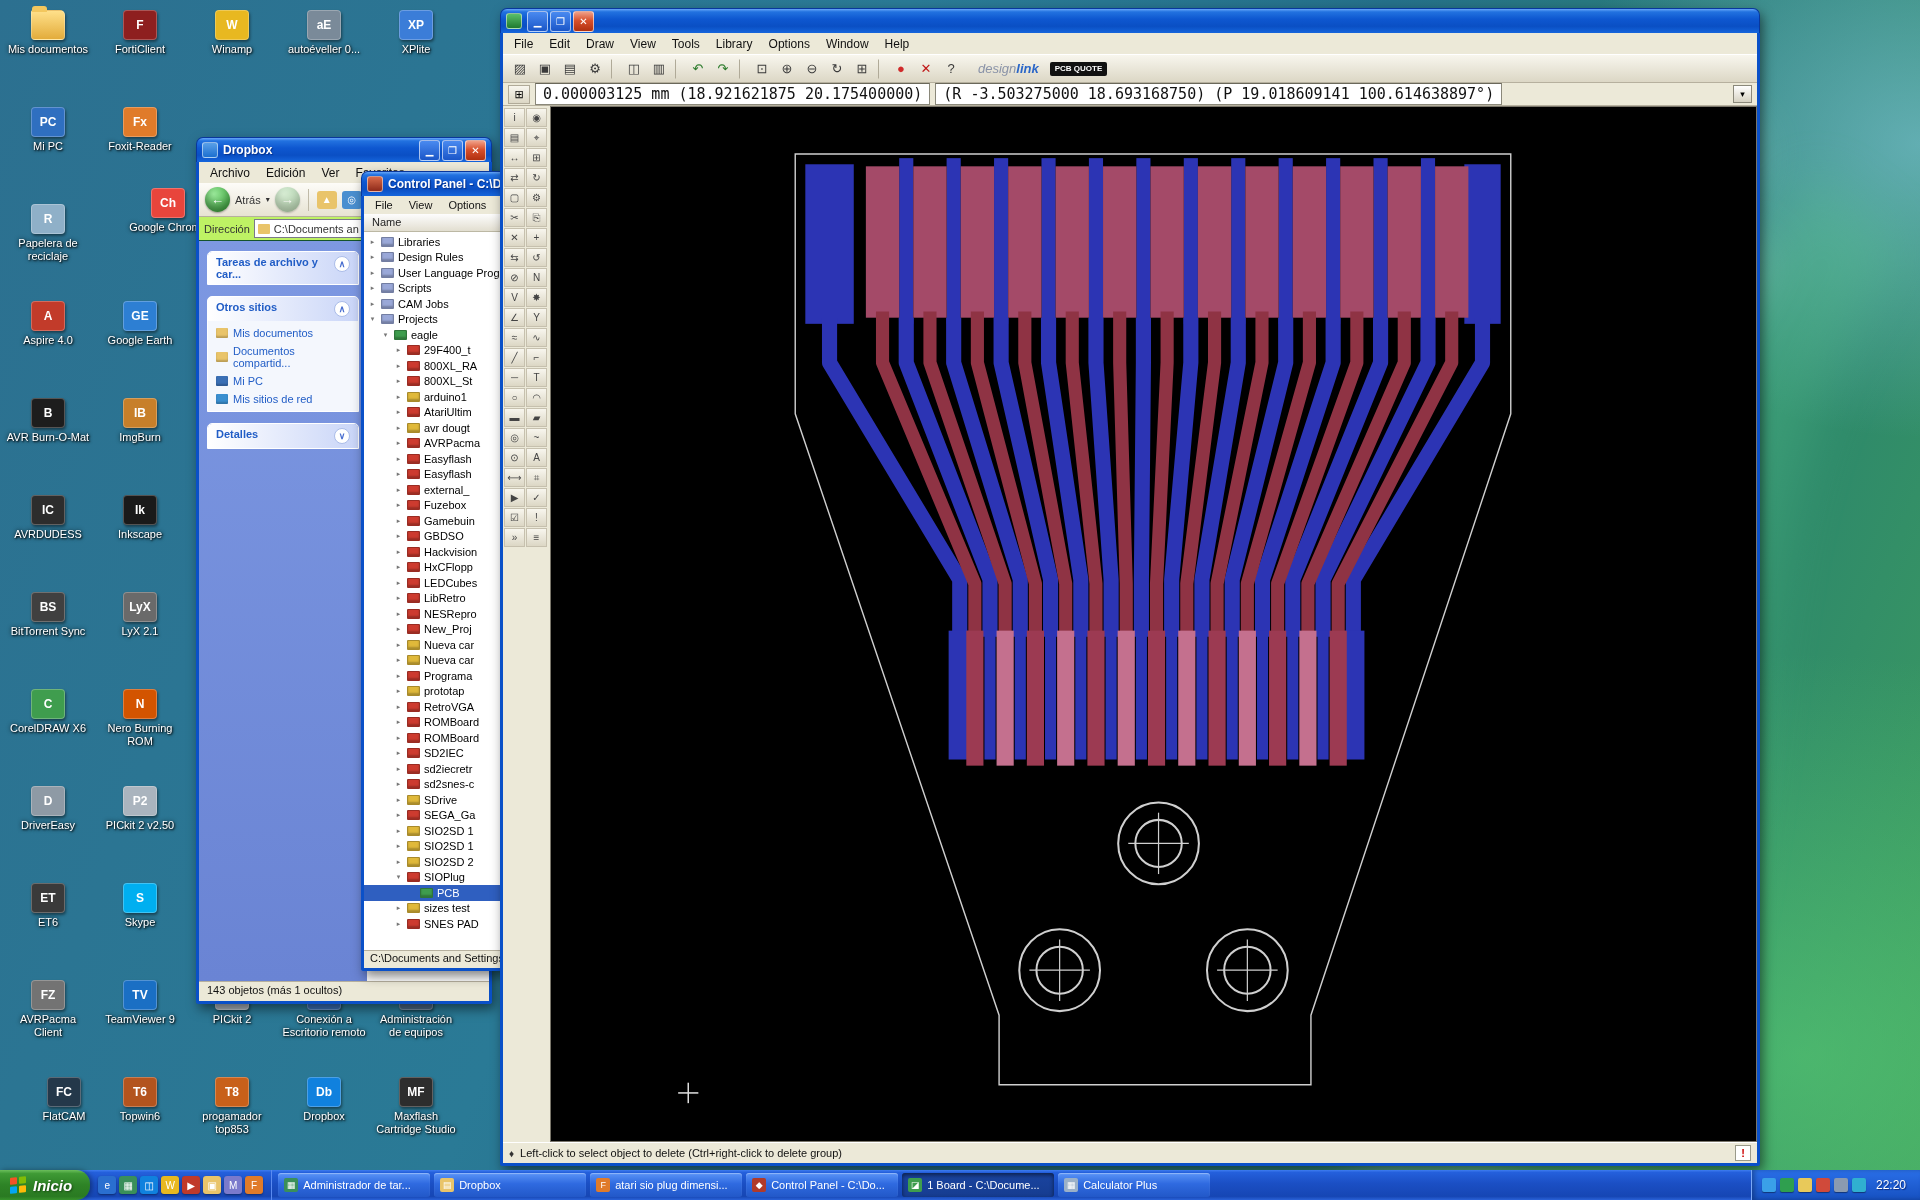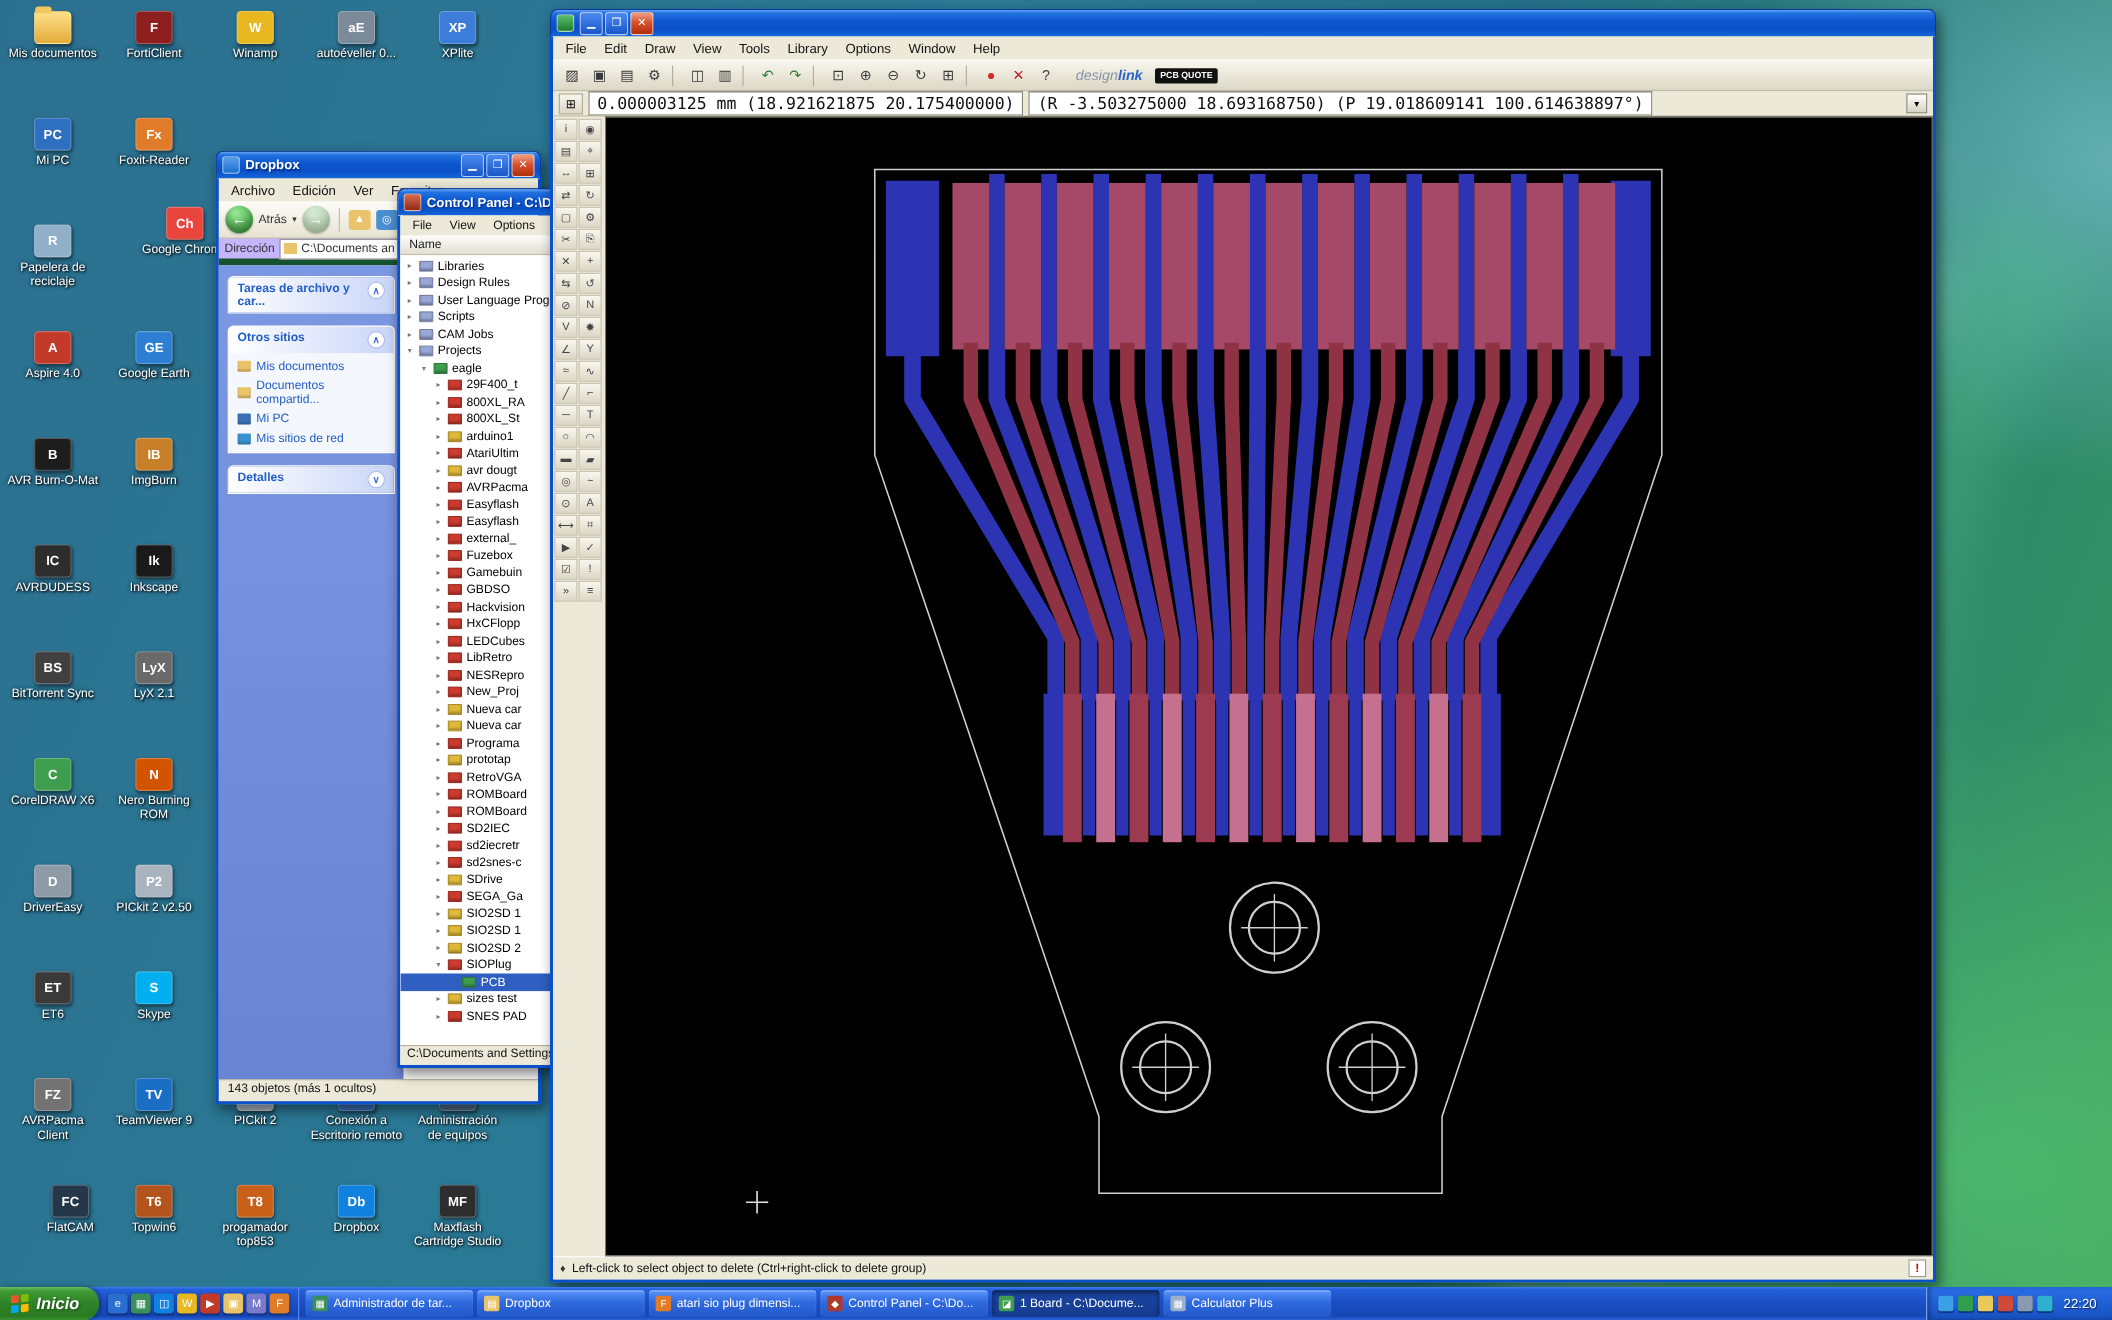--- a/index.html
+++ b/index.html
@@ -75,21 +75,21 @@
 .ie-toolbar{display:flex;align-items:center;gap:5px;padding:3px 6px;background:linear-gradient(#fdfcf8,#e7e3d3);
  border-bottom:1px solid #b6b09e;height:34px;flex:none;}
 .nav-circle{width:25px;height:25px;border-radius:50%;color:#fff;display:flex;align-items:center;justify-content:center;
  font-size:13px;flex:none;box-shadow:inset 0 -7px 8px rgba(0,0,0,.3),0 1px 2px rgba(0,0,0,.35);cursor:pointer;}
 .nav-back{background:radial-gradient(circle at 35% 28%,#9ae89a,#2f9f2f);}
 .nav-fwd{background:radial-gradient(circle at 35% 28%,#c6e8c6,#86bb86);opacity:.65;}
 .nav-label{font-size:11px;color:#333;}
 .nav-dd{font-size:8px;color:#333;}
 .tool-sep{width:1px;height:22px;background:#c0baa8;margin:0 3px;}
 .mini-ico{width:20px;height:18px;border-radius:3px;color:#fff;font-size:10px;display:flex;align-items:center;justify-content:center;cursor:pointer;}
-.addr{display:flex;align-items:center;gap:4px;padding:2px 5px;background:#c4b5fd;border-bottom:6px solid #14532d;height:24px;flex:none;font-size:11px;color:#333;}
+.addr{display:flex;align-items:center;gap:4px;padding:2px 5px;background:#bef264;border-bottom:1px solid #14532d;height:24px;flex:none;font-size:11px;color:#333;}
 .addr-combo{flex:1;background:#fff;border:1px solid #7a7a8a;height:19px;display:flex;align-items:center;gap:4px;padding:0 3px;overflow:hidden;white-space:nowrap;}
 .addr-ico{width:12px;height:10px;background:#e9c46a;border-radius:1px;flex:none;}
 .addr-dd{width:17px;height:17px;background:linear-gradient(#fff,#cfe0f8);border:1px solid #7a9ad0;font-size:8px;text-align:center;line-height:15px;flex:none;cursor:pointer;}
 .ex-body{flex:1;display:flex;min-height:0;background:#fff;}
 .taskpane{width:168px;flex:none;background:linear-gradient(180deg,#7d98e2,#6a84d4);padding:10px 8px;overflow:hidden;}
 .pbox{background:#f4f7fd;border:1px solid #fff;border-radius:5px 5px 0 0;margin-bottom:11px;overflow:hidden;}
 .pbox-h{display:flex;align-items:flex-start;justify-content:space-between;padding:4px 8px;
  background:linear-gradient(90deg,#fff,#c9d5f8);color:#215dc6;font-weight:bold;font-size:11px;cursor:pointer;}
 .chev{width:16px;height:16px;border-radius:50%;background:#fff;border:1px solid #aabce8;color:#4a6fd0;font-size:9px;
  line-height:14px;text-align:center;flex:none;}

